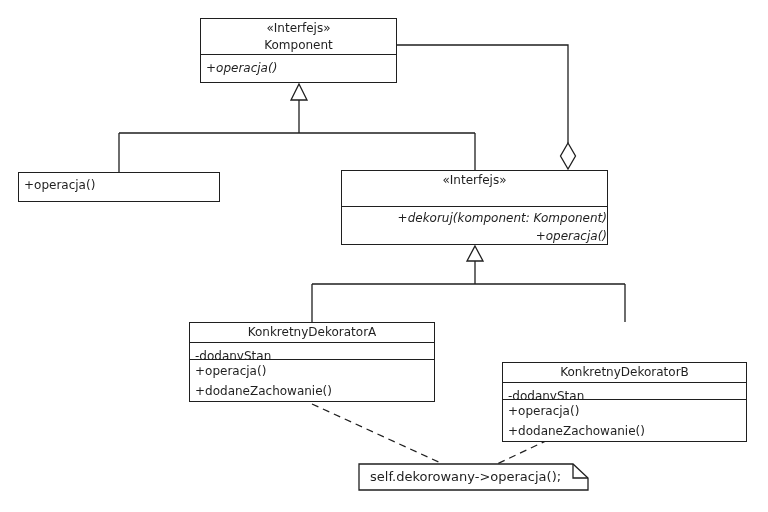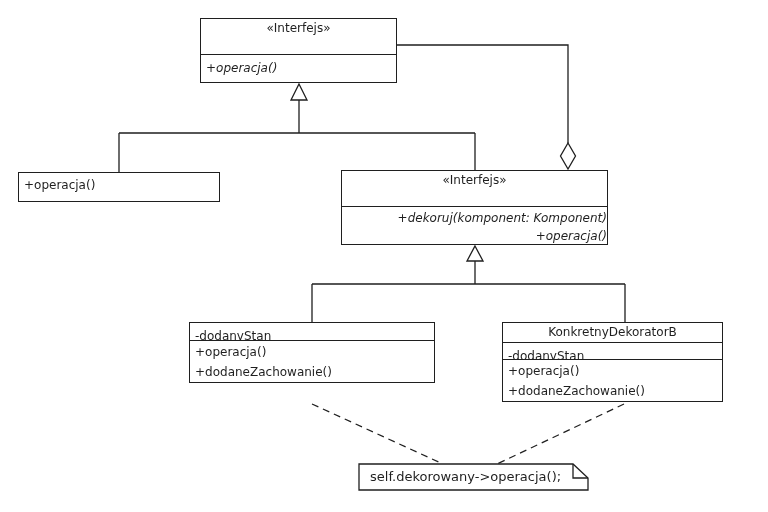--- a/index.html
+++ b/index.html
@@ -36,21 +36,21 @@
   #class-konkretny-komponent          { left: 18px;  top: 172px; width: 202px; }
   #class-konkretny-komponent .title   { height: 17px; line-height: 16px; padding-top: 0; }
   #class-konkretny-komponent .members { height: 28px; padding-top: 4px; }
 
   #class-dekorator            { left: 341px; top: 170px; width: 267px; }
   #class-dekorator .title     { height: 35px; }
   #class-dekorator .members   { height: 38px; line-height: 18px; text-align: right; }
 
   #class-konkretny-dekorator-a, #class-konkretny-dekorator-b { top: 322px; }
   #class-konkretny-dekorator-a { left: 189px; width: 246px; }
-  #class-konkretny-dekorator-b { left: 502px; width: 221px; }
+  #class-konkretny-dekorator-b { left: 502px; width: 245px; margin-top: 40px; }
   .decorator .title   { height: 19px; line-height: 18px; padding-top: 0; }
   .decorator .attrs   { height: 17px; line-height: 15px; padding-top: 6px; }
   .decorator .methods { height: 42px; line-height: 20px; padding-top: 1px; }
 
   #note-text {
     position: absolute; left: 359px; top: 464px; width: 215px; height: 26px;
     line-height: 26px; padding-left: 11px; font-size: 13px; white-space: nowrap;
   }
 </style>
 </head>
@@ -82,20 +82,21 @@
 
     <g>
       <polygon class="filled" points="359,464 573,464 588,478 588,490 359,490"></polygon>
       <polyline class="stroke" points="573,464 573,478 588,478"></polyline>
     </g>
   </svg>
 
   <div class="uml-class" id="class-komponent">
     <div class="cmp title">
       <div>«Interfejs»</div>
+      <div>Komponent</div>
     </div>
     <div class="cmp members">
       <span class="member abstract">+operacja()</span>
     </div>
   </div>
 
   <div class="uml-class" id="class-konkretny-komponent">
     <div class="cmp members">
       <span class="member">+operacja()</span>
     </div>
@@ -105,20 +106,21 @@
     <div class="cmp title">
       <div>«Interfejs»</div>
     </div>
     <div class="cmp members">
       <span class="member abstract">+dekoruj(komponent: Komponent)</span>
       <span class="member abstract">+operacja()</span>
     </div>
   </div>
 
   <div class="uml-class decorator" id="class-konkretny-dekorator-a">
+    <div class="cmp title">KonkretnyDekoratorA</div>
     <div class="cmp members attrs">
       <span class="member">-dodanyStan</span>
     </div>
     <div class="cmp members methods">
       <span class="member">+operacja()</span>
       <span class="member">+dodaneZachowanie()</span>
     </div>
   </div>
 
   <div class="uml-class decorator" id="class-konkretny-dekorator-b">

